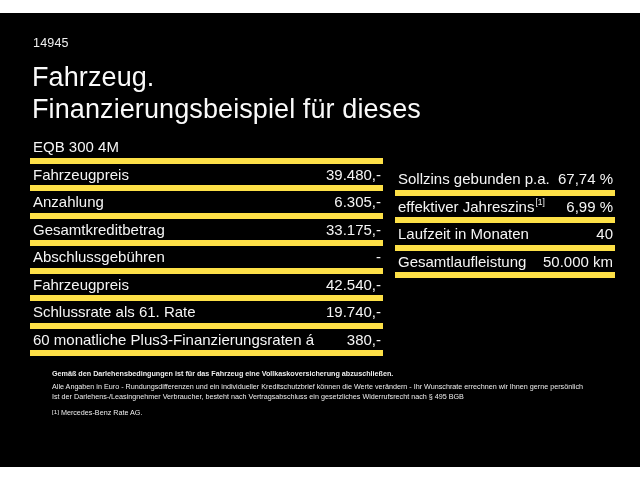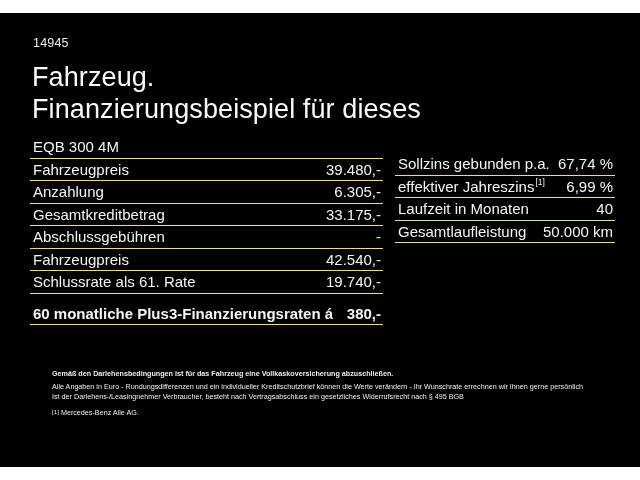--- a/index.html
+++ b/index.html
@@ -20,30 +20,30 @@
   .title {
     position: absolute; left: 32px; top: 49px;
     font-size: 27px; line-height: 31.5px; font-weight: 400; color: #fafafa;
     letter-spacing: 0.1px;
   }
   .tables {
     position: absolute; left: 30px; top: 123px; width: 585px;
     display: flex; justify-content: space-between;
   }
   .table-left  { width: 353px; }
-  .table-right { width: 220px; margin-top: 17px; }
+  .table-right { width: 220px; margin-top: 32px; }
   .model-row, .row {
-    height: 21.5px; border-bottom: 1px solid #fde047;
+    height: 21.5px; border-bottom: 6px solid #fde047;
     display: flex; align-items: center; justify-content: space-between;
     font-size: 15px; padding: 0 2px 0 3px;
   }
   .model-row { justify-content: flex-start; }
   .row .lbl { white-space: nowrap; }
   .row .val { white-space: nowrap; }
-  .row.bold { font-weight: 700; margin-top: 9px; }
+  .row.bold { font-weight: 400; }
   .row sup {
     font-size: 8.5px; position: relative; top: -1px; left: 1px; line-height: 0;
   }
   .footer {
     position: absolute; left: 33px; top: 356px; right: 14px;
     font-size: 7.2px; line-height: 10px; color: #ededed; letter-spacing: 0; margin-left: 19px;
   }
   .footer .note-bold { font-weight: 700; margin-bottom: 3px; white-space: nowrap; }
   .footer .note { white-space: nowrap; }
   .footer .footnote { margin-top: 6px; white-space: nowrap; }
@@ -117,18 +117,18 @@
         </div>
       </div>
 
     </div>
 
     <div class="footer">
       <div class="note-bold">Gemäß den Darlehensbedingungen ist für das Fahrzeug eine Vollkaskoversicherung abzuschließen.</div>
       <div class="note">Alle Angaben in Euro - Rundungsdifferenzen und ein individueller Kreditschutzbrief können die Werte verändern - Ihr Wunschrate errechnen wir Ihnen gerne persönlich</div>
       <div class="note">Ist der Darlehens-/Leasingnehmer Verbraucher, besteht nach Vertragsabschluss ein gesetzliches Widerrufsrecht nach § 495 BGB</div>
       <div class="footnote">
-        <span class="fn-marker">[1]</span><span>Mercedes-Benz Alle AG.</span>
+        <span class="fn-marker">[1]</span><span>Mercedes-Benz Rate AG.</span>
       </div>
     </div>
 
   </div>
 </div>
 
 </body></html>

